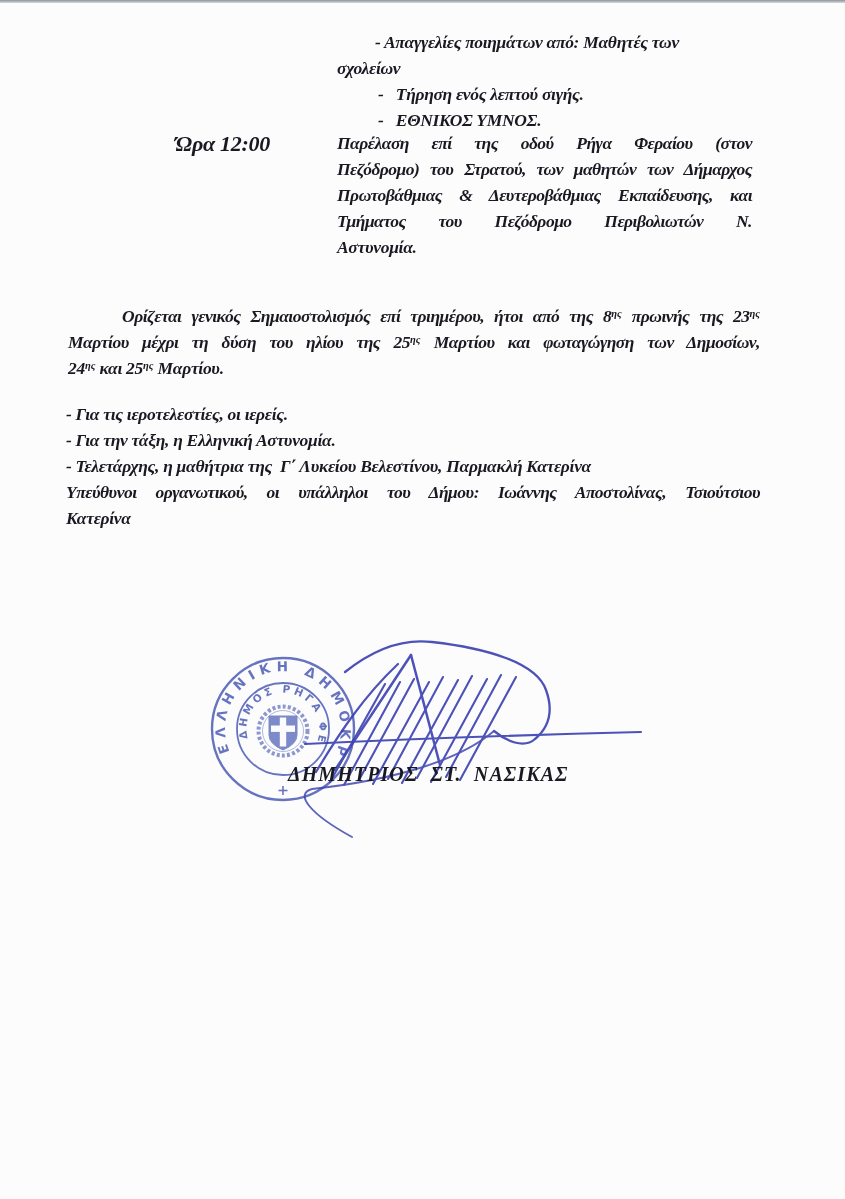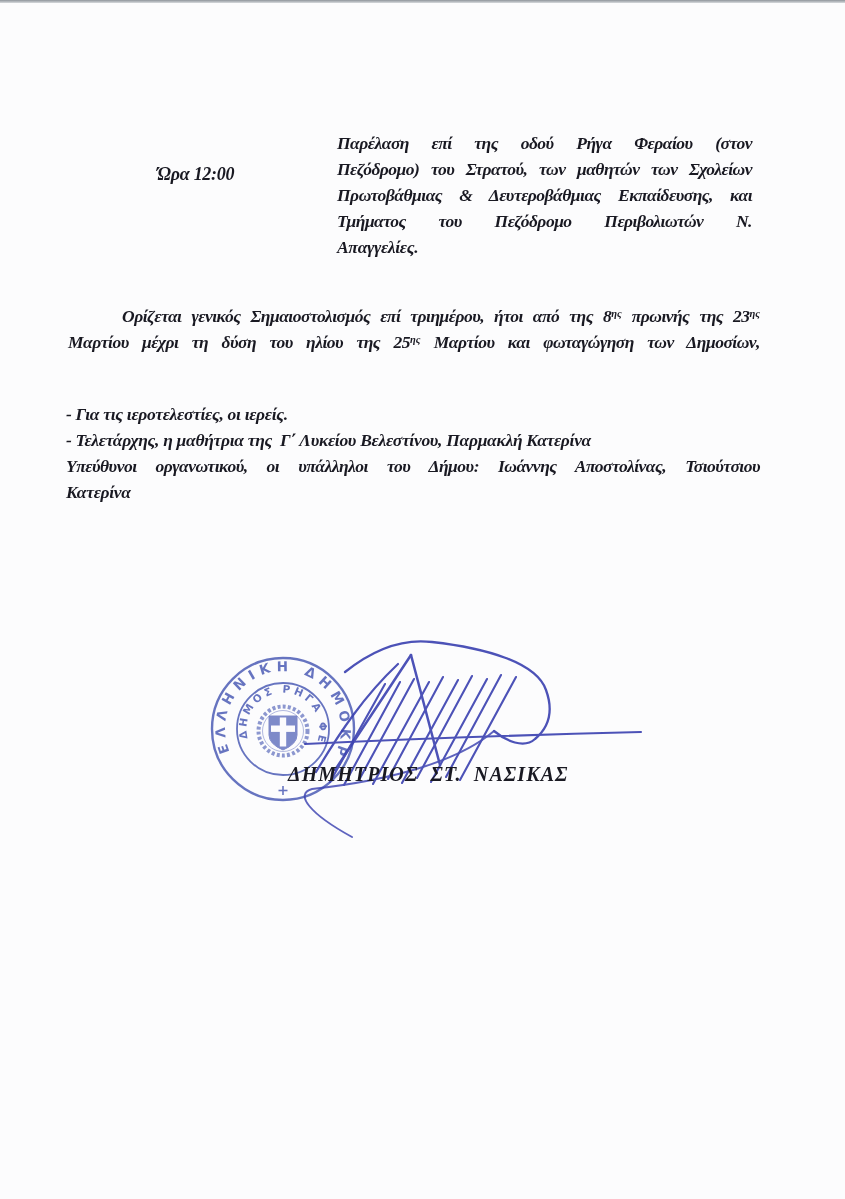--- a/index.html
+++ b/index.html
@@ -18,53 +18,61 @@
     background:linear-gradient(to bottom,var(--scan-edge),#d7dadd);}
   .block{position:absolute;}
   .line{height:26px;line-height:26px;font-size:17.5px;letter-spacing:-0.3px;}
   .pre{white-space:pre;}
   .jl{text-align:justify;text-align-last:justify;letter-spacing:-0.5px;}
   .pl38{padding-left:38px;}
   .pl41{padding-left:41px;}
   .indent54{text-indent:54px;}
   sup{font-size:0.6em;font-weight:bold;position:relative;top:-0.5em;vertical-align:baseline;letter-spacing:0;}
   .program{left:337px;top:29px;width:420px;}
-  .time-label{position:absolute;left:157px;top:131px;font-size:18px;letter-spacing:-0.3px;line-height:26px;margin-top:30px;}
+  .time-label{position:absolute;left:175px;top:131px;font-size:22px;letter-spacing:-0.3px;line-height:26px;}
   .schedule-desc{left:337px;top:130px;width:415px;}
   .flag{left:68px;top:303px;width:692px;}
   .assignments{left:66px;top:401px;width:694px;}
   .mayor-title{position:absolute;left:312px;top:664px;font-size:18px;letter-spacing:-0.2px;z-index:30;}
   .mayor-name{position:absolute;left:288px;top:763px;font-size:20px;letter-spacing:1.1px;white-space:pre;z-index:30;font-style:italic;}
   .stamp-svg{position:absolute;left:208px;top:654px;z-index:10;color:var(--stamp-ink);opacity:0.85;}
   .sig-svg{position:absolute;left:280px;top:622px;z-index:20;color:var(--signature-ink);opacity:0.9;}
   .stamp-ring-text{font-family:"DejaVu Sans","Liberation Sans",sans-serif;font-weight:bold;font-style:normal;}
 </style>
 </head>
 <body>
 
 <div class="page">
   <div class="scan-edge"></div>
 
+  <div class="block program">
+    <div class="line pre pl38">- Απαγγελίες ποιημάτων από: Μαθητές των</div>
+    <div class="line pre">σχολείων</div>
+    <div class="line pre pl41">-   Τήρηση ενός λεπτού σιγής.</div>
+    <div class="line pre pl41">-   ΕΘΝΙΚΟΣ ΥΜΝΟΣ.</div>
+  </div>
 
   <div class="time-label">Ώρα 12:00</div>
   <div class="block schedule-desc">
     <div class="line jl">Παρέλαση επί της οδού Ρήγα Φεραίου (στον</div>
-    <div class="line jl">Πεζόδρομο) του Στρατού, των μαθητών των Σχολείων</div>
+    <div class="line jl">Πεζόδρομο) του Στρατού, των μαθητών των Δήμαρχος</div>
     <div class="line jl">Πρωτοβάθμιας &amp; Δευτεροβάθμιας Εκπαίδευσης, και</div>
     <div class="line jl">Τμήματος του Πεζόδρομο Περιβολιωτών Ν.</div>
-    <div class="line">Απαγγελίες.</div>
+    <div class="line">Αστυνομία.</div>
   </div>
 
   <div class="block flag">
     <div class="line jl indent54">Ορίζεται γενικός Σημαιοστολισμός επί τριημέρου, ήτοι από της 8<sup>ης</sup> πρωινής της 23<sup>ης</sup></div>
     <div class="line jl">Μαρτίου μέχρι τη δύση του ηλίου της 25<sup>ης</sup> Μαρτίου και φωταγώγηση των Δημοσίων,</div>
+    <div class="line">24<sup>ης</sup> και 25<sup>ης</sup> Μαρτίου.</div>
   </div>
 
   <div class="block assignments">
     <div class="line pre">- Για τις ιεροτελεστίες, οι ιερείς.</div>
+    <div class="line pre">- Για την τάξη, η Ελληνική Αστυνομία.</div>
     <div class="line pre">- Τελετάρχης, η μαθήτρια της  Γ΄ Λυκείου Βελεστίνου, Παρμακλή Κατερίνα</div>
     <div class="line jl">Υπεύθυνοι οργανωτικού, οι υπάλληλοι του Δήμου: Ιωάννης  Αποστολίνας, Τσιούτσιου</div>
     <div class="line pre">Κατερίνα</div>
   </div>
 
   <svg class="stamp-svg" width="150" height="150" viewBox="0 0 150 150">
     <defs>
       <path id="stampOuterArc" d="M 21.6 97.7 A 58 58 0 1 1 128.4 97.7" fill="none"></path>
       <path id="stampInnerArc" d="M 39.7 84.4 A 36.5 36.5 0 1 1 110.3 84.4" fill="none"></path>
       <filter id="inkblur">

